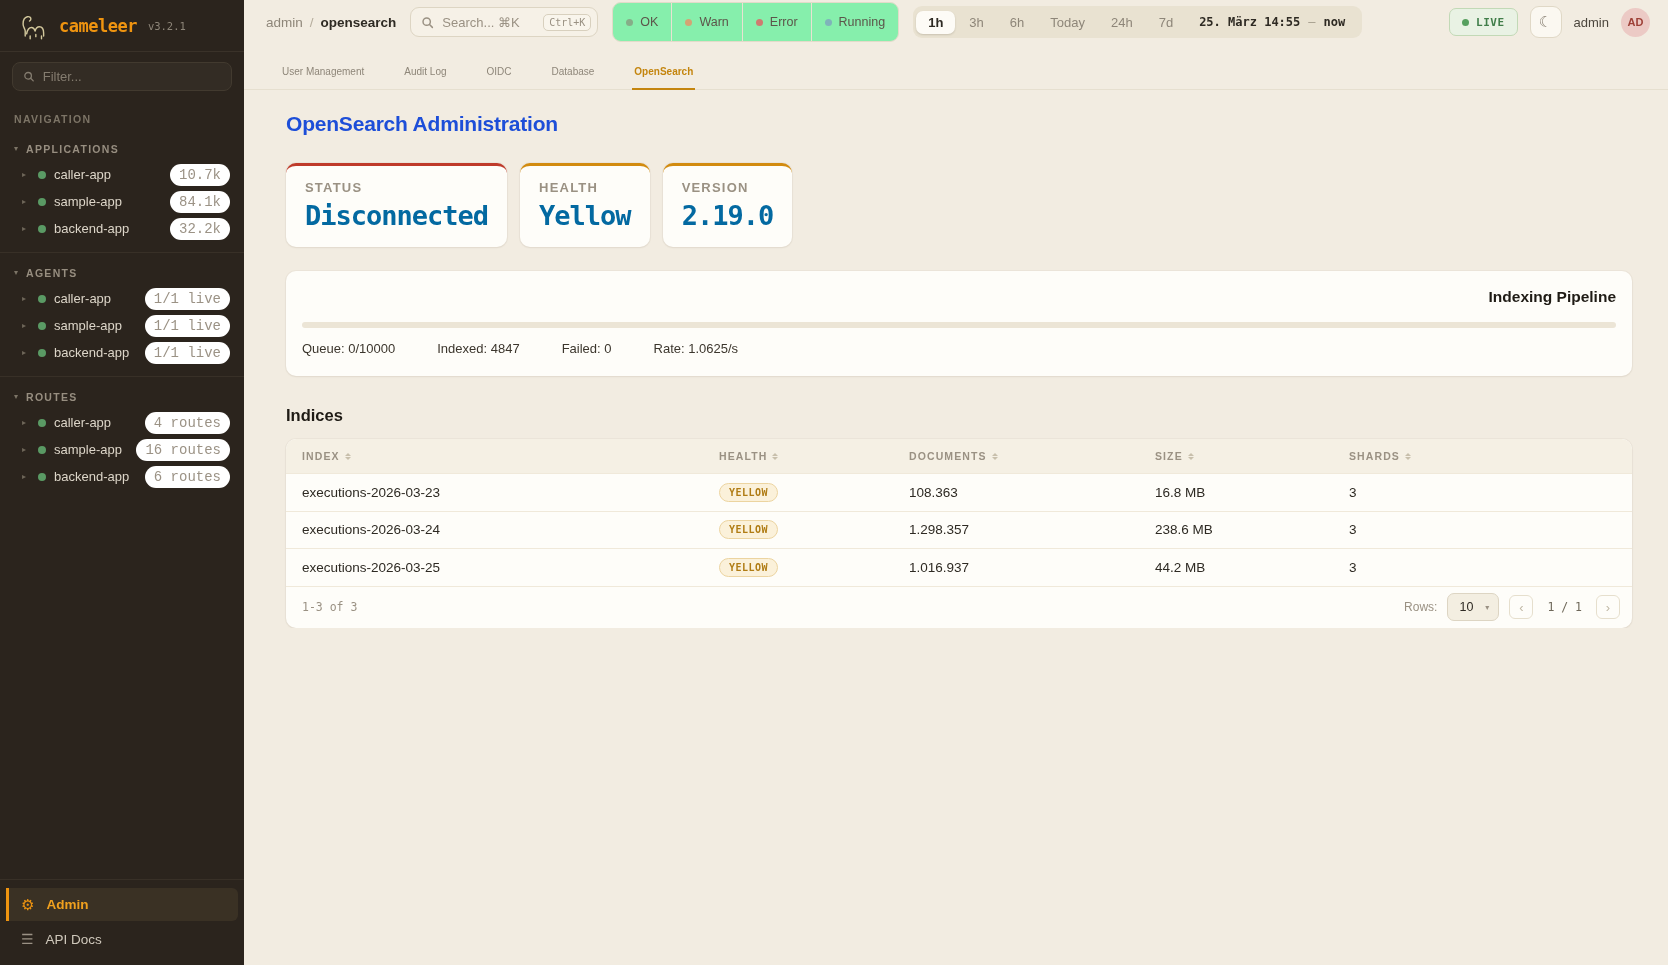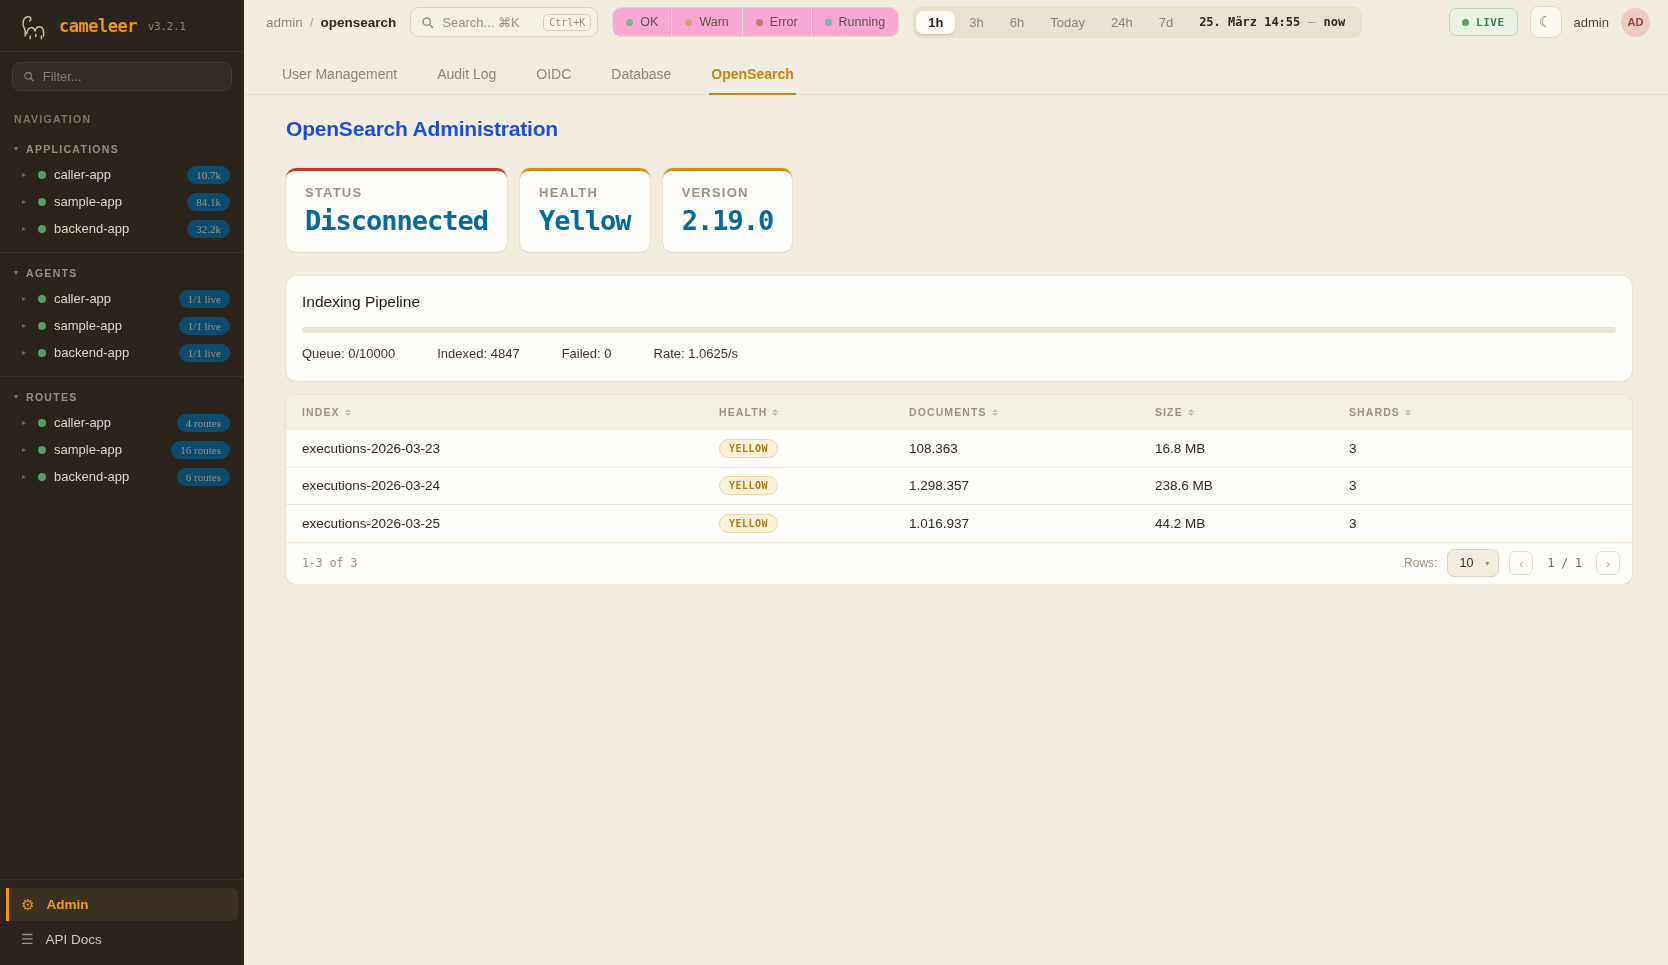--- a/index.html
+++ b/index.html
@@ -45,22 +45,22 @@
   .sect-caret { color:#7c7466; font-size:8px; line-height:1; }
   .sect-label { font-size:10.5px; letter-spacing:1.3px; color:#978e80; font-weight:bold;text-align:center; }
   .side-item {
     display:flex; align-items:center; gap:8px;
     padding:5px 14px 5px 22px; height:27px; cursor:pointer;
   }
   .item-caret { color:#6e6659; font-size:8px; line-height:1; width:8px; }
   .dot { width:8px; height:8px; border-radius:50%; background:#5a9a64; flex:0 0 8px; }
   .item-name { font-size:13px; color:#ddd6c9; flex:1; }
   .item-badge {
-    font-family:Liberation Serif, serif; font-size:11px; color:#9b9285;
-    background:#0c4a6e; border-radius:999px; padding:3px 9px; white-space:nowrap;
+    font-family:Liberation Mono, monospace; font-size:14px; color:#9b9285;
+    background:#ffffff; border-radius:999px; padding:3px 9px; white-space:nowrap;
   }
   .side-spacer { flex:1; }
   .side-footer { border-top:1px solid #383027; padding:8px 6px 10px; }
   .admin-item {
     display:flex; align-items:center; gap:12px;
     background:#3a3124; border-left:3px solid #ef9410;
     border-radius:0 6px 6px 0; height:33px; padding:0 12px; cursor:pointer;
   }
   .admin-item .gear { color:#ef9410; font-size:15px; }
   .admin-item .lbl { color:#f0a01e; font-size:13.5px; font-weight:bold; }
@@ -87,22 +87,22 @@
     display:flex; align-items:center; gap:8px;
     width:188px; height:30px; border:1px solid #ddd5c3;
     background:#f6f1e7; border-radius:9px; padding:0 6px 0 10px; cursor:text;
   }
   .searchbox .ph { color:#9a9183; font-size:13px; flex:1; white-space:nowrap; }
   .kbd {
     font-family:"DejaVu Sans Mono", monospace; font-size:10px; color:#9a9183;
     border:1px solid #d8d0be; border-radius:5px; padding:2px 5px; background:#f9f5ec;
   }
   .pillgroup {
-    display:flex; align-items:stretch; height:30px;
-    background:#f9a8d4; border:1px solid #e3dbc9; border-radius:9px; overflow:hidden;
+    display:flex; align-items:stretch; height:40px;
+    background:#86efac; border:1px solid #e3dbc9; border-radius:9px; overflow:hidden;
   }
   .pill {
     display:flex; align-items:center; gap:7px; padding:0 13px;
     font-size:12.5px; color:#5c554a; cursor:pointer; white-space:nowrap;
   }
   .pill + .pill { border-left:1px solid #e9e2d2; }
   .pill .sdot { width:7px; height:7px; border-radius:50%; }
   .timegroup {
     display:flex; align-items:center; height:32px;
     background:#e9e2d1; border-radius:9px; padding:3px; gap:2px;
@@ -139,21 +139,21 @@
     display:flex; align-items:center; justify-content:center;
     font-size:11px; font-weight:bold; color:#9e4037; cursor:pointer;
   }
 
   
   .tabs-row {
     display:flex; gap:36px; padding:0 36px; margin-top:14px;
     border-bottom:1px solid #e6dfcf; flex:0 0 auto;
   }
   .tab {
-    font-size:14px; color:#8e8679; padding:8px 2px 11px; cursor:pointer;
+    font-size:10px; color:#8e8679; padding:8px 2px 11px; cursor:pointer;
     border-bottom:2px solid transparent; margin-bottom:-1px; white-space:nowrap;
   }
   .tab.active { color:#c4850e; border-bottom-color:#c4850e; font-weight:bold; }
 
   
   .content { padding:22px 36px 0 42px; overflow:hidden; }
   .page-title { font-size:21px; font-weight:bold; color:#1d4ed8; letter-spacing:-0.2px; }
 
   .cards-row { display:flex; gap:13px; margin-top:27px; }
   .stat-card {
@@ -165,21 +165,21 @@
   .stat-value {
     font-family:"DejaVu Sans Mono", monospace; font-weight:bold;
     font-size:27px; color:#0369a1; margin-top:5px; white-space:nowrap; letter-spacing:-1px;
   }
 
   .panel {
     background:#fefdf9; border-radius:10px;
     box-shadow:0 1px 2px rgba(90,75,50,.08), 0 0 0 1px rgba(90,75,50,.04);
   }
   .pipeline { margin-top:24px; padding:17px 16px 20px; }
-  .pipeline-title { font-size:15.5px; font-weight:normal; color:#1f1b15; }
+  .pipeline-title { font-size:15.5px; font-weight:bold; color:#1f1b15;text-align:right; }
   .progress { height:6px; background:#ece5d6; border-radius:3px; margin-top:16px; overflow:hidden; }
   .progress-fill { height:100%; background:#d28b10; border-radius:3px; }
   .pipe-stats { display:flex; gap:42px; margin-top:13px; font-size:13px; color:#3c362d; }
 
   .section-title { font-size:16.5px; font-weight:bold; color:#1f1b15; margin-top:30px; }
 
   .table-card { margin-top:14px; overflow:hidden; }
   .tgrid-row {
     display:grid; grid-template-columns:417px 190px 246px 194px 1fr;
     align-items:center; padding:0 16px;
@@ -433,20 +433,21 @@
         <div class="progress-fill" style="width: 0%;"></div>
       </div>
       <div class="pipe-stats">
         <span>Queue: 0/10000</span>
         <span>Indexed: 4847</span>
         <span>Failed: 0</span>
         <span>Rate: 1.0625/s</span>
       </div>
     </section>
 
+    <h2 class="section-title">Indices</h2>
 
     <section class="panel table-card">
       <div class="tgrid-row thead">
         <div class="th">
           <span>INDEX</span>
           <span class="sort-ic">
               <i class="up"></i>
               <i class="dn"></i>
             </span>
         </div>

